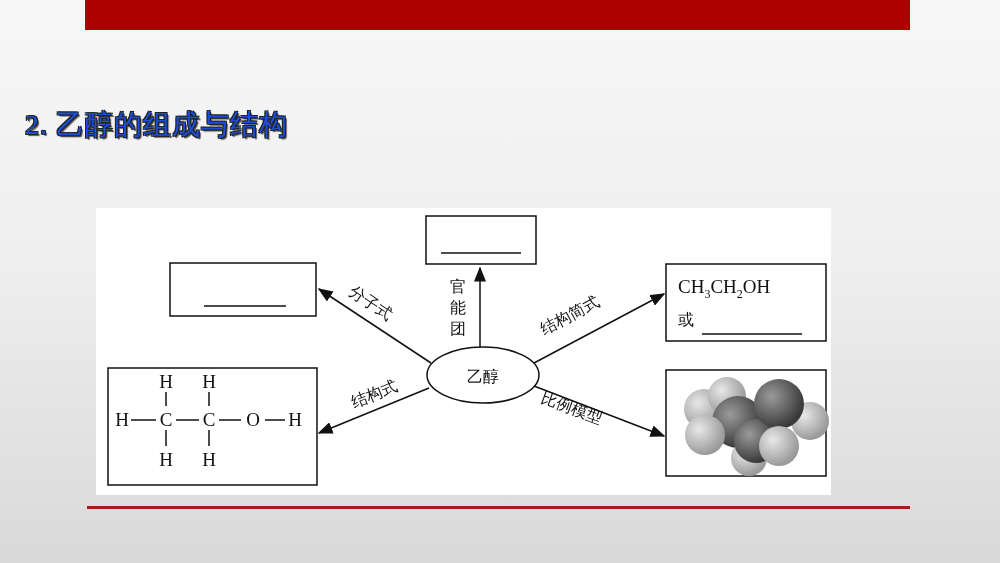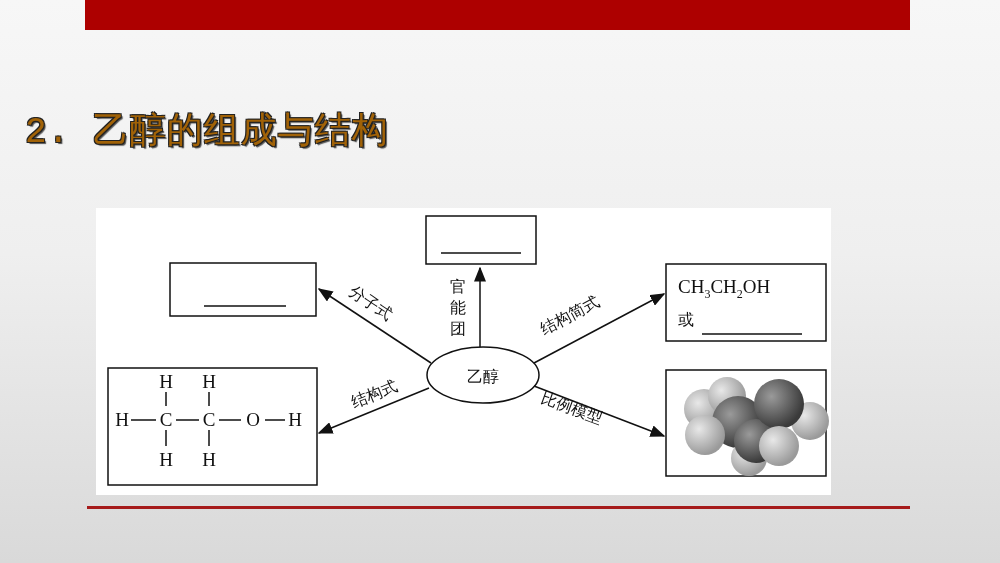--- a/index.html
+++ b/index.html
@@ -1,21 +1,21 @@
 <!DOCTYPE html>
 <html><head>
 <meta charset="utf-8">
 <style>
   html,body{margin:0;padding:0;}
   body{width:1000px;height:563px;position:relative;overflow:hidden;
     background:linear-gradient(180deg,#f7f7f7 0%,#efefef 45%,#d9d9d9 100%);
     font-family:"DejaVu Sans",sans-serif;}
   .top-bar{position:absolute;left:85px;top:0;width:825px;height:30px;background:#ad0000;}
-  .title{position:absolute;left:25px;top:106px;font-size:36px;color:#a16207;
-    font-family:Liberation Mono, monospace;letter-spacing:1px;
+  .title{position:absolute;left:25px;top:106px;font-size:28px;color:#1d4ed8;
+    font-family:Liberation Serif, serif;letter-spacing:1px;
     text-shadow:-1px -1px 0 #222,1px -1px 0 #222,-1px 1px 0 #222,1px 1px 0 #222,2px 2px 1px #555;}
   .panel{position:absolute;left:96px;top:208px;width:735px;height:287px;background:#fff;}
   .panel svg{position:absolute;left:0;top:0;}
   .lbl{font-family:"DejaVu Sans",sans-serif;font-size:16px;fill:#111;}
   .chem{font-family:"Liberation Serif","DejaVu Serif",serif;fill:#111;}
   .bottom-line{position:absolute;left:87px;top:506px;width:823px;height:3px;background:#a61b1b;}
 </style>
 </head>
 <body>
 

